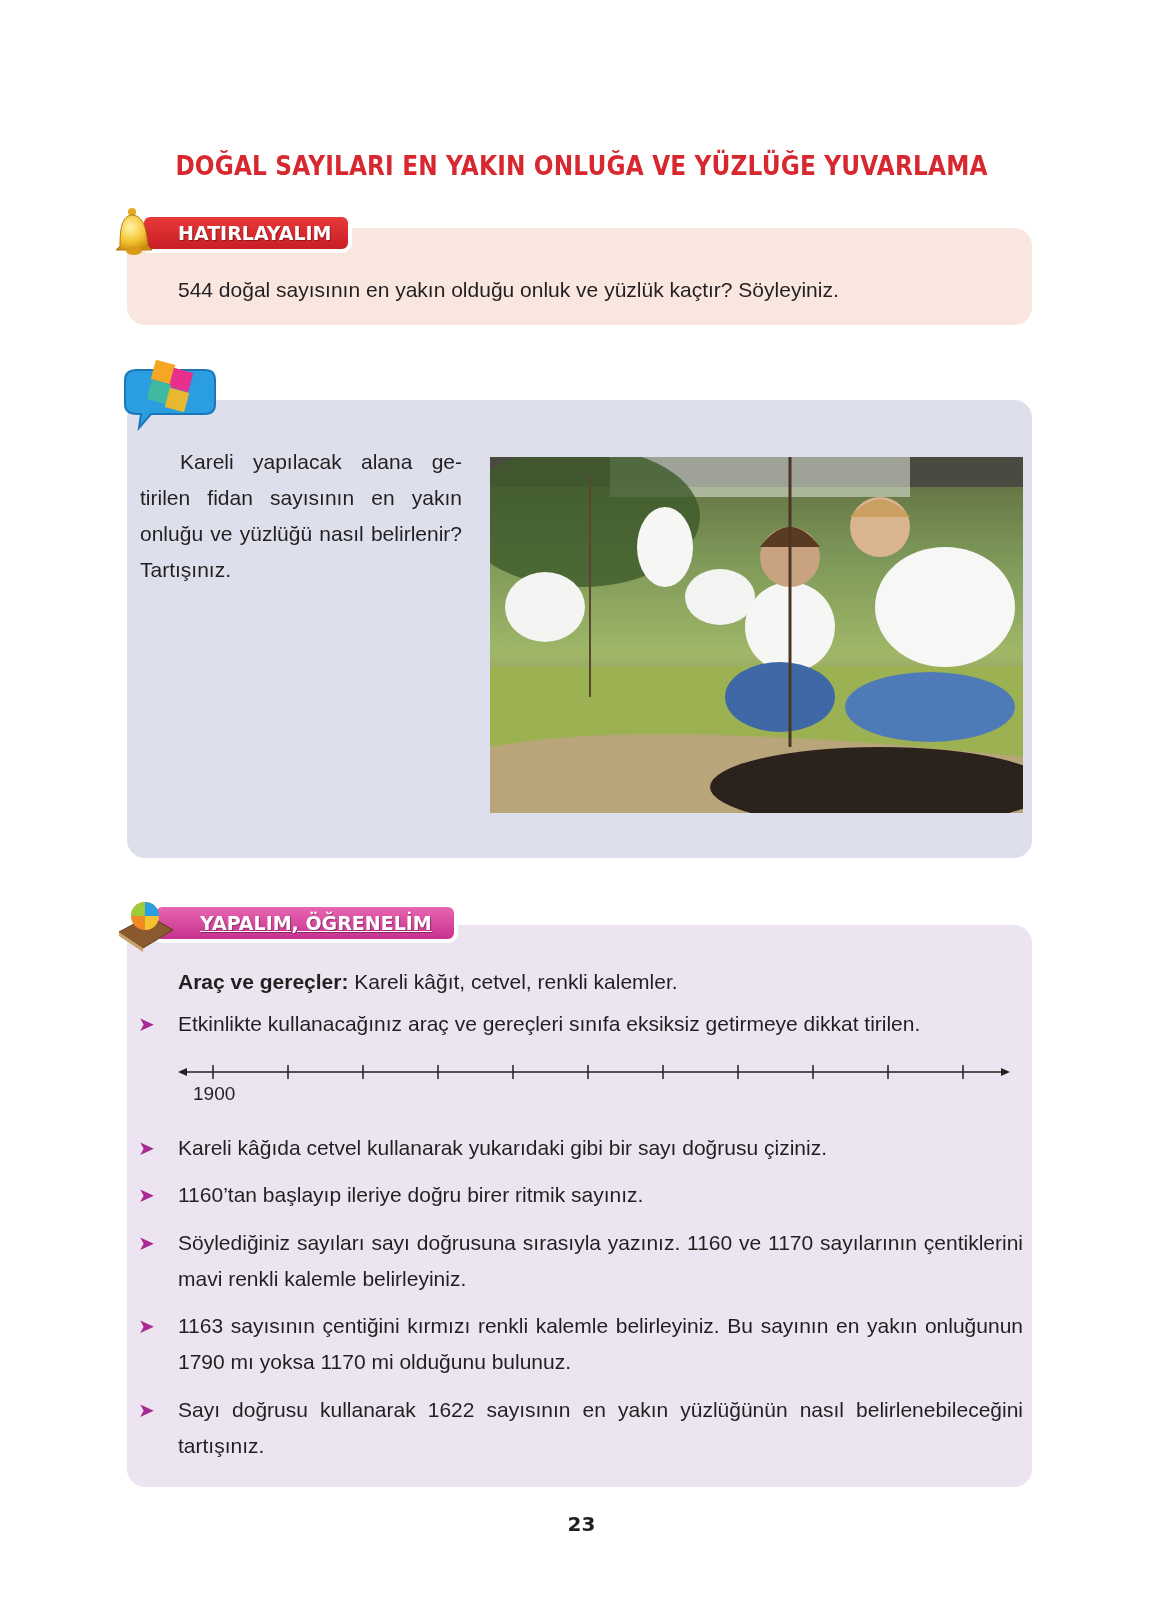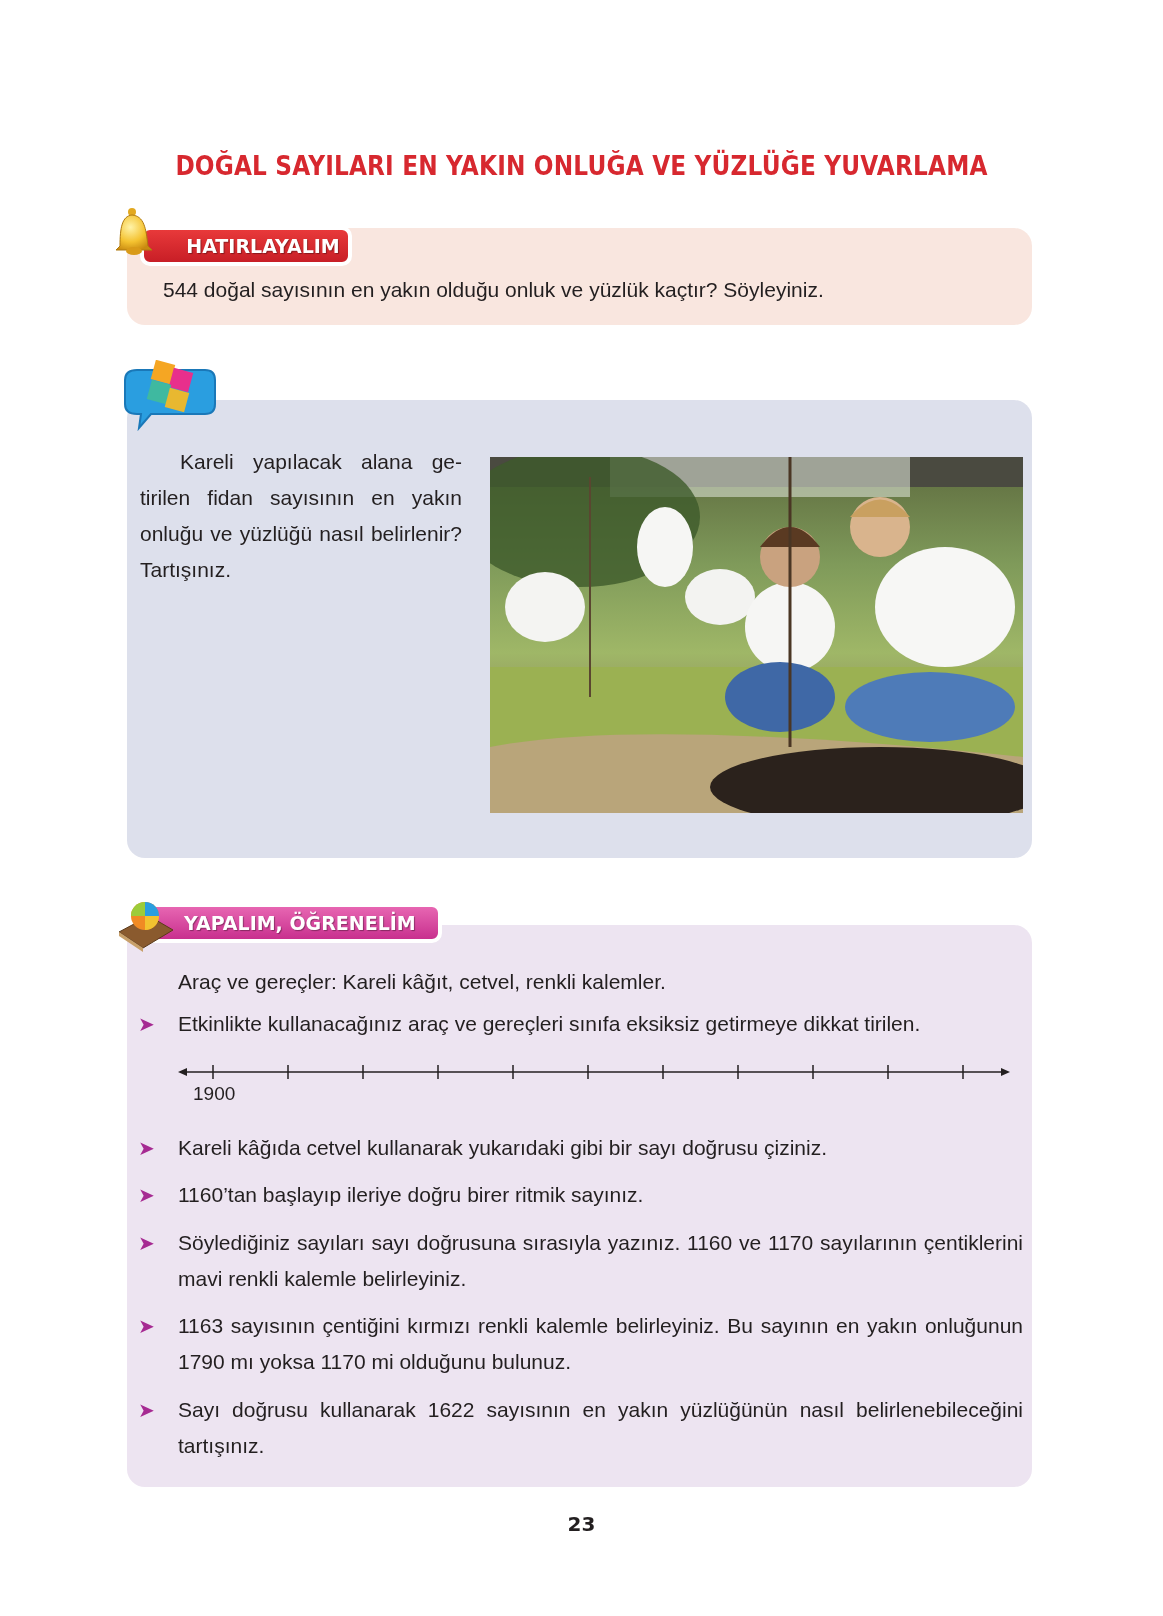--- a/index.html
+++ b/index.html
@@ -16,41 +16,41 @@
   .p1 { top: 228px; height: 97px; background: #f9e6df; }
   .p2 { top: 400px; height: 458px; background: #dde0ec; }
   .p3 { top: 925px; height: 562px; background: #ede4f1; }
 
   .tag {
     position: absolute; height: 40px; border-radius: 10px; color: #fff;
     font-family: "DejaVu Sans", sans-serif; font-weight: bold; font-size: 19px;
     display: flex; align-items: center; padding-left: 34px; box-sizing: border-box;
     border: 4px solid #fff; text-shadow: 1px 1px 1px rgba(0,0,0,.35);
   }
-  .tag-red { left: 140px; top: 226px; width: 212px; background: linear-gradient(#e8393a, #c81e26); justify-content: center; }
-  .tag-pink { left: 136px; top: 903px; width: 306px; background: linear-gradient(#e766b2, #c8308e); }
+  .tag-red { left: 140px; top: 213px; width: 212px; background: linear-gradient(#e8393a, #c81e26); }
+  .tag-pink { left: 152px; top: 903px; width: 306px; background: linear-gradient(#e766b2, #c8308e); text-decoration: underline; }
 
   .bell { position: absolute; left: 112px; top: 206px; width: 44px; height: 50px; }
   .puzzle { position: absolute; left: 117px; top: 360px; width: 104px; height: 72px; }
   .books { position: absolute; left: 115px; top: 894px; width: 62px; height: 58px; }
 
-  .p1-text { position: absolute; left: 163px; top: 278px; font-size: 21px; }
+  .p1-text { position: absolute; left: 178px; top: 278px; font-size: 21px; }
 
   .story {
     position: absolute; left: 140px; top: 444px; width: 322px; font-size: 21px;
     line-height: 36px; text-align: justify; hyphens: manual;
   }
   .story p { margin: 0 0 4px 0; text-indent: 40px; }
   .photo {
     position: absolute; left: 490px; top: 457px; width: 533px; height: 356px; overflow: hidden;
     background: linear-gradient(180deg, #5d6a3e 0%, #7f9a5a 30%, #9fb767 55%, #8f8a5a 75%, #3a2e24 100%);
   }
 
   .p3-tools { position: absolute; left: 178px; top: 970px; font-size: 21px; }
-  .p3-tools b { font-weight: normal; text-align: right; }
+  .p3-tools b { font-weight: bold; text-align: right; }
   .bullet {
     position: absolute; left: 138px; width: 885px; font-size: 21px; line-height: 36px;
     display: flex;
   }
   .bullet .arrow { width: 40px; flex: none; color: #a62a92; font-size: 20px; }
   .bullet .txt { flex: 1; text-align: justify; }
 
   .numline { position: absolute; left: 178px; top: 1060px; width: 832px; height: 40px; }
   .numlabel { position: absolute; left: 193px; top: 1083px; font-size: 19px; }
 

